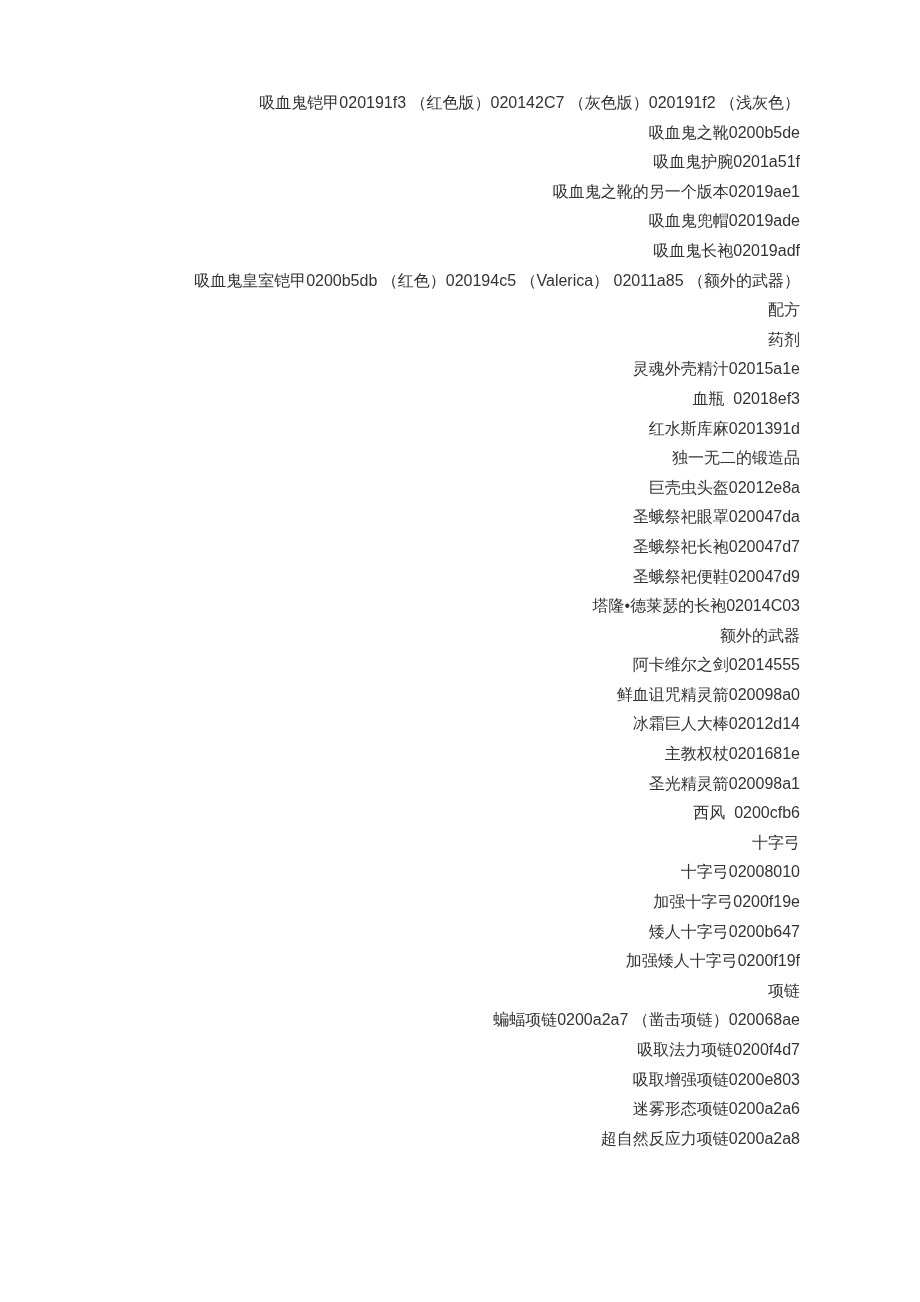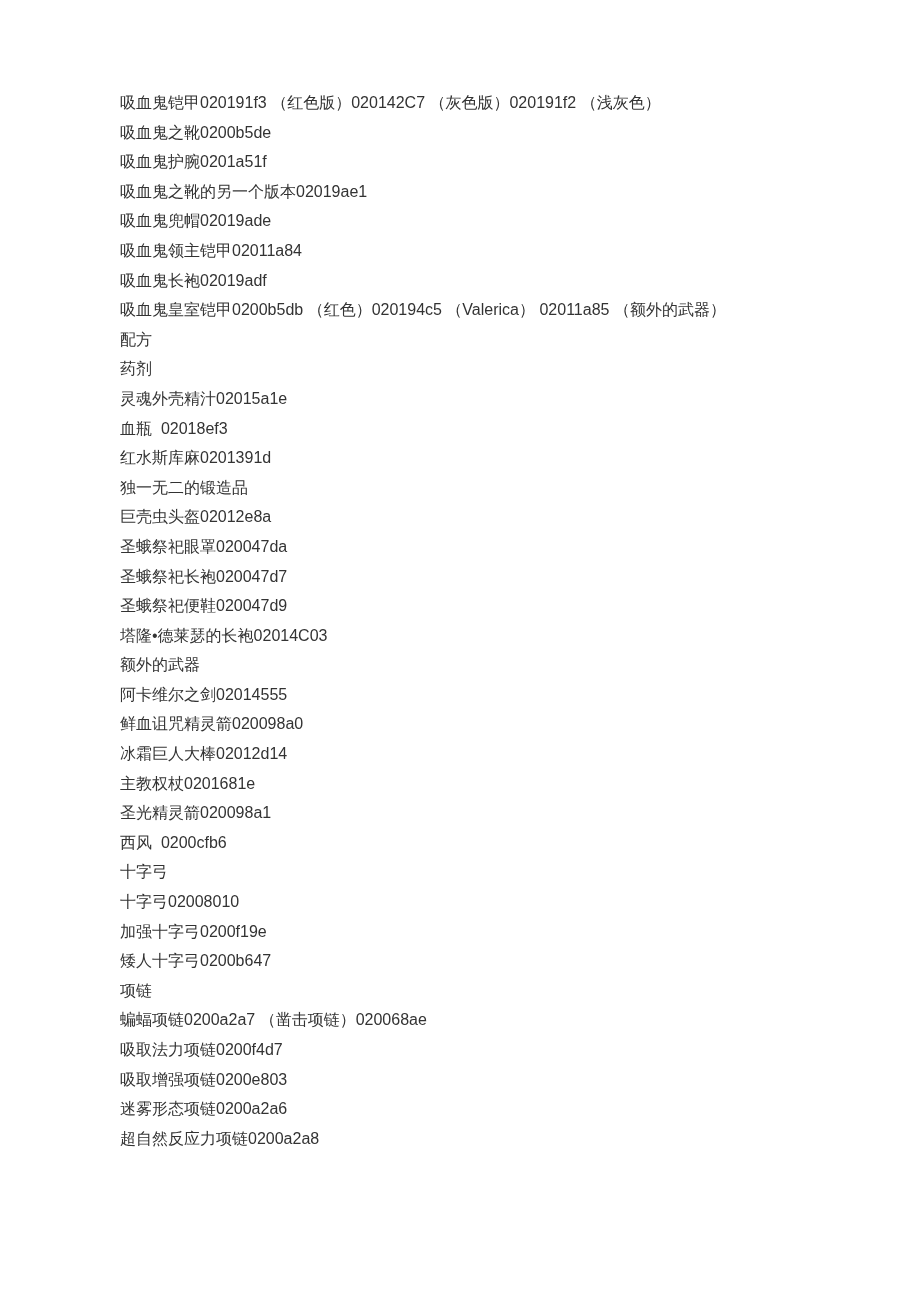--- a/index.html
+++ b/index.html
@@ -13,32 +13,32 @@
   }
   .page {
     width: 920px;
     min-height: 1302px;
     box-sizing: border-box;
     padding: 88px 120px 60px 120px;
   }
   .line {
     white-space: pre-wrap;
     word-break: break-all;
+    text-align: right;
   }
 </style>
 </head>
 <body>
 
 <div class="page">
   <div class="line">吸血鬼铠甲020191f3 （红色版）020142C7 （灰色版）020191f2 （浅灰色）</div>
   <div class="line">吸血鬼之靴0200b5de</div>
   <div class="line">吸血鬼护腕0201a51f</div>
   <div class="line">吸血鬼之靴的另一个版本02019ae1</div>
   <div class="line">吸血鬼兜帽02019ade</div>
-  <div class="line">吸血鬼领主铠甲02011a84</div>
   <div class="line">吸血鬼长袍02019adf</div>
   <div class="line">吸血鬼皇室铠甲0200b5db （红色）020194c5 （Valerica） 02011a85 （额外的武器）</div>
   <div class="line">配方</div>
   <div class="line">药剂</div>
   <div class="line">灵魂外壳精汁02015a1e</div>
   <div class="line">血瓶  02018ef3</div>
   <div class="line">红水斯库麻0201391d</div>
   <div class="line">独一无二的锻造品</div>
   <div class="line">巨壳虫头盔02012e8a</div>
   <div class="line">圣蛾祭祀眼罩020047da</div>
@@ -49,19 +49,20 @@
   <div class="line">阿卡维尔之剑02014555</div>
   <div class="line">鲜血诅咒精灵箭020098a0</div>
   <div class="line">冰霜巨人大棒02012d14</div>
   <div class="line">主教权杖0201681e</div>
   <div class="line">圣光精灵箭020098a1</div>
   <div class="line">西风  0200cfb6</div>
   <div class="line">十字弓</div>
   <div class="line">十字弓02008010</div>
   <div class="line">加强十字弓0200f19e</div>
   <div class="line">矮人十字弓0200b647</div>
+  <div class="line">加强矮人十字弓0200f19f</div>
   <div class="line">项链</div>
   <div class="line">蝙蝠项链0200a2a7 （凿击项链）020068ae</div>
   <div class="line">吸取法力项链0200f4d7</div>
   <div class="line">吸取增强项链0200e803</div>
   <div class="line">迷雾形态项链0200a2a6</div>
   <div class="line">超自然反应力项链0200a2a8</div>
 </div>
 
 </body></html>

